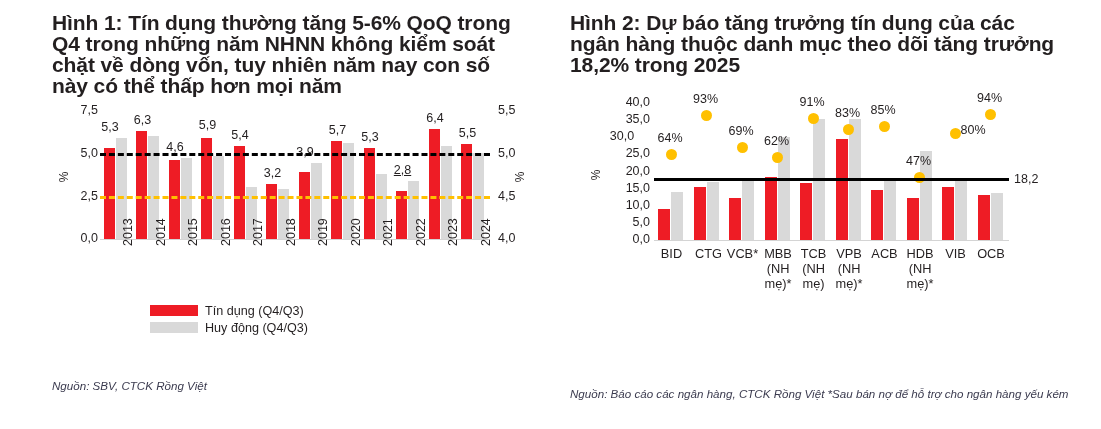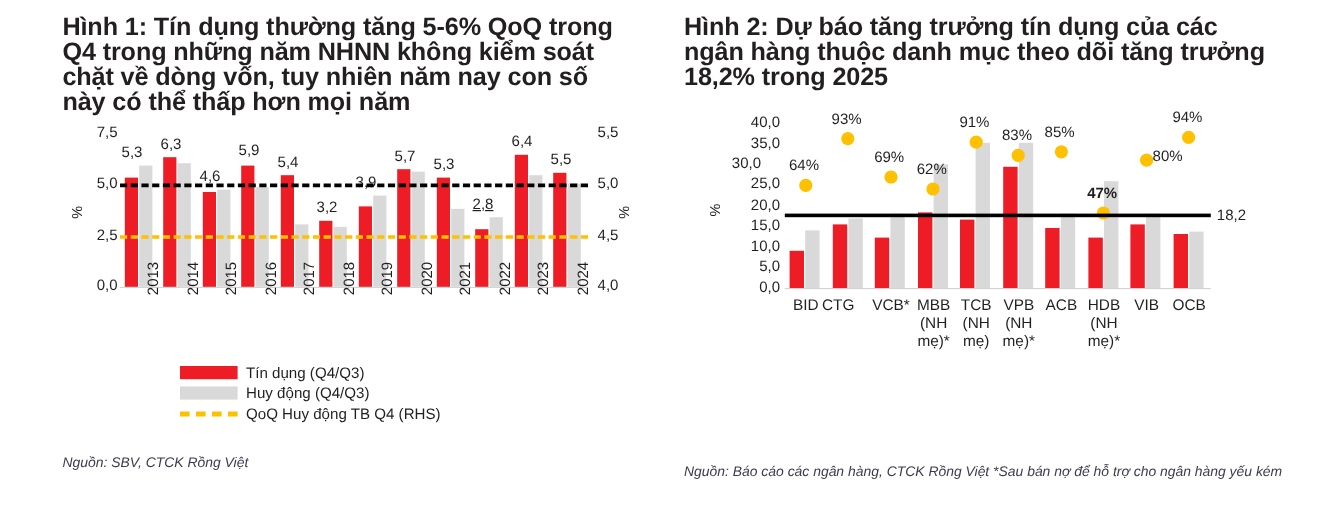--- a/index.html
+++ b/index.html
@@ -198,24 +198,20 @@
 
     <div class="legend" id="legend-left">
       <div class="legend-row">
         <span class="swatch red"></span>
         <span>Tín dụng (Q4/Q3)</span>
       </div>
       <div class="legend-row">
         <span class="swatch grey"></span>
         <span>Huy động (Q4/Q3)</span>
       </div>
-      <div class="legend-row">
-        <span class="swatch dash-yellow"></span>
-        <span>QoQ Huy động TB Q4 (RHS)</span>
-      </div>
     </div>
 
     <div class="source" id="source-left">Nguồn: SBV, CTCK Rồng Việt</div>
   </div>
 
   <div class="panel" id="panel-right">
 
     <div class="fig-title" id="title-right" style="left:14px;">Hình 2: Dự báo tăng trưởng tín dụng của các ngân hàng thuộc danh mục theo dõi tăng trưởng 18,2% trong 2025</div>
 
     <div class="plot" id="plot-right" style="left:0;top:0;width:545px;height:310px;">
@@ -261,37 +257,37 @@
           <div class="bar grey" style="left: 194.5px; width: 12px; height: 120.56px;"></div>
           <div class="dot" style="left: 189px; top: 20.5642px;"></div>
           <div class="dlabel" style="left: 173.5px; top: 2.5642px; width: 40px;">83%</div>
           <div class="bar red" style="left: 217px; width: 12px; height: 50.005px;"></div>
           <div class="bar grey" style="left: 230px; width: 12px; height: 62.335px;"></div>
           <div class="dot" style="left: 224.5px; top: 17.879px;"></div>
           <div class="dlabel" style="left: 209px; top: -0.121px; width: 40px;">85%</div>
           <div class="bar red" style="left: 252.5px; width: 12px; height: 41.785px;"></div>
           <div class="bar grey" style="left: 265.5px; width: 12px; height: 89.05px;"></div>
           <div class="dot" style="left: 260px; top: 68.8978px;"></div>
-          <div class="dlabel" style="left: 244.5px; top: 50.8978px; width: 40px; font-weight: bold;">47%</div>
+          <div class="dlabel" style="left: 244.5px; top: 50.8978px; width: 40px;">47%</div>
           <div class="bar red" style="left: 288px; width: 12px; height: 53.43px;"></div>
           <div class="bar grey" style="left: 301px; width: 12px; height: 62.335px;"></div>
           <div class="dot" style="left: 295.5px; top: 24.592px;"></div>
           <div class="dlabel" style="left: 280px; top: 20px; width: 40px; margin-left: 19px;">80%</div>
           <div class="bar red" style="left: 323.5px; width: 12px; height: 44.525px;"></div>
           <div class="bar grey" style="left: 336.5px; width: 12px; height: 47.265px;"></div>
           <div class="dot" style="left: 331px; top: 5.7956px;"></div>
           <div class="dlabel" style="left: 315.5px; top: -12.2044px; width: 40px;">94%</div>
         </div>
 
       <div class="solidline" style="left:98px;top:178px;width:355px;"></div>
       <div class="tick r" style="left:458px;top:172px;width:60px;">18,2</div>
 
       <div id="right-xlabels" style="position:absolute;left:98px;top:246px;width:355px;height:62px;">
           <div class="xlabel" style="left: -3px; top: 0px; width: 41px;">BID</div>
-          <div class="xlabel" style="left: 24px; top: 0px; width: 41px;">CTG</div>
+          <div class="xlabel" style="left: 34px; top: 0px; width: 41px;">CTG</div>
           <div class="xlabel" style="left: 68px; top: 0px; width: 41px;">VCB*</div>
           <div class="xlabel" style="left: 103.5px; top: 0px; width: 41px;">MBB
 (NH
 mẹ)*</div>
           <div class="xlabel" style="left: 139px; top: 0px; width: 41px;">TCB
 (NH
 mẹ)</div>
           <div class="xlabel" style="left: 174.5px; top: 0px; width: 41px;">VPB
 (NH
 mẹ)*</div>

